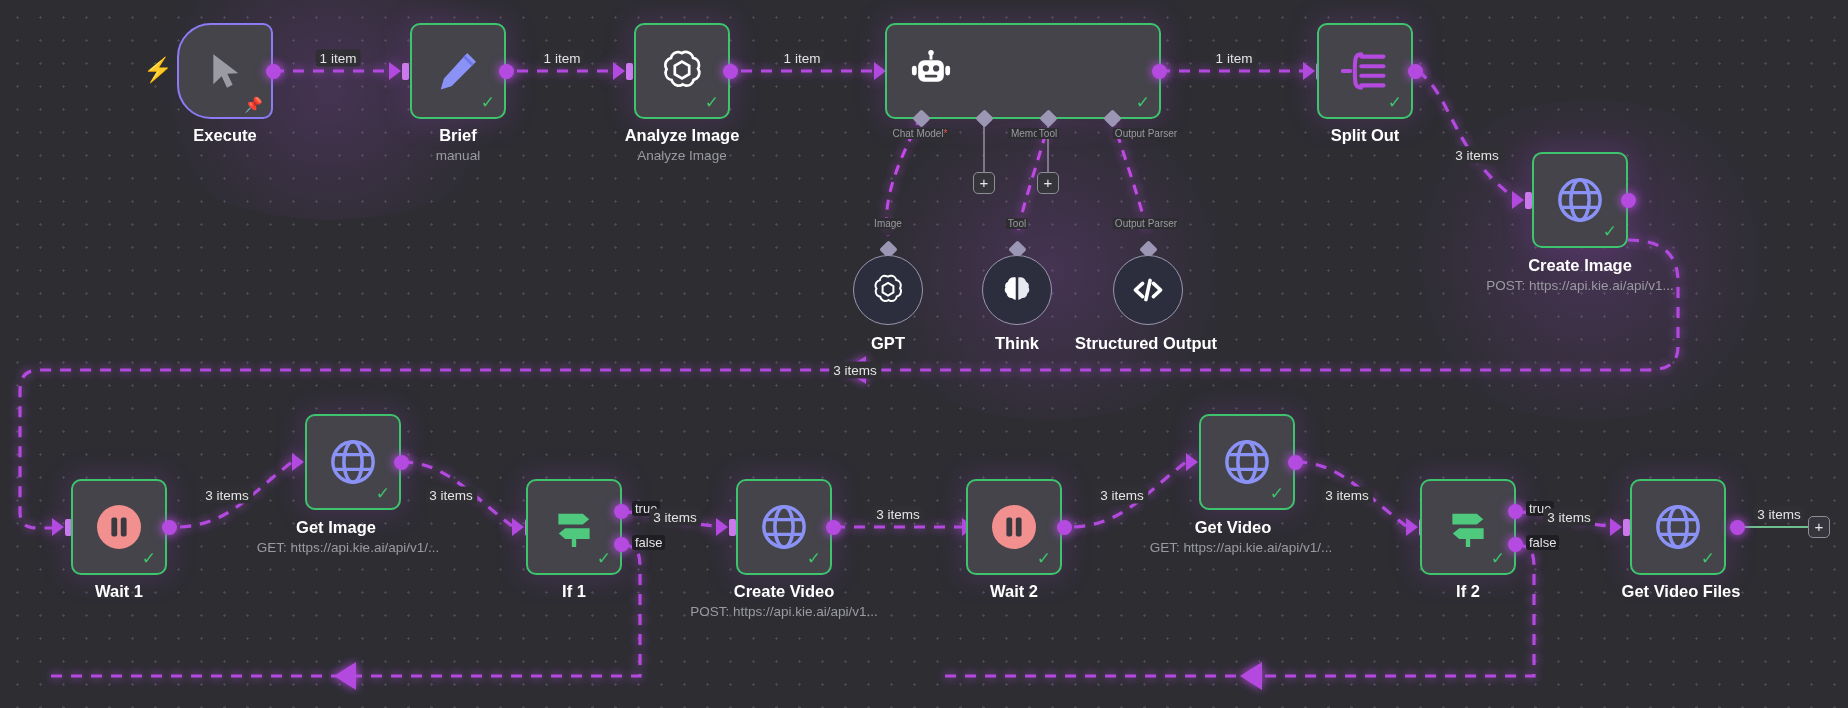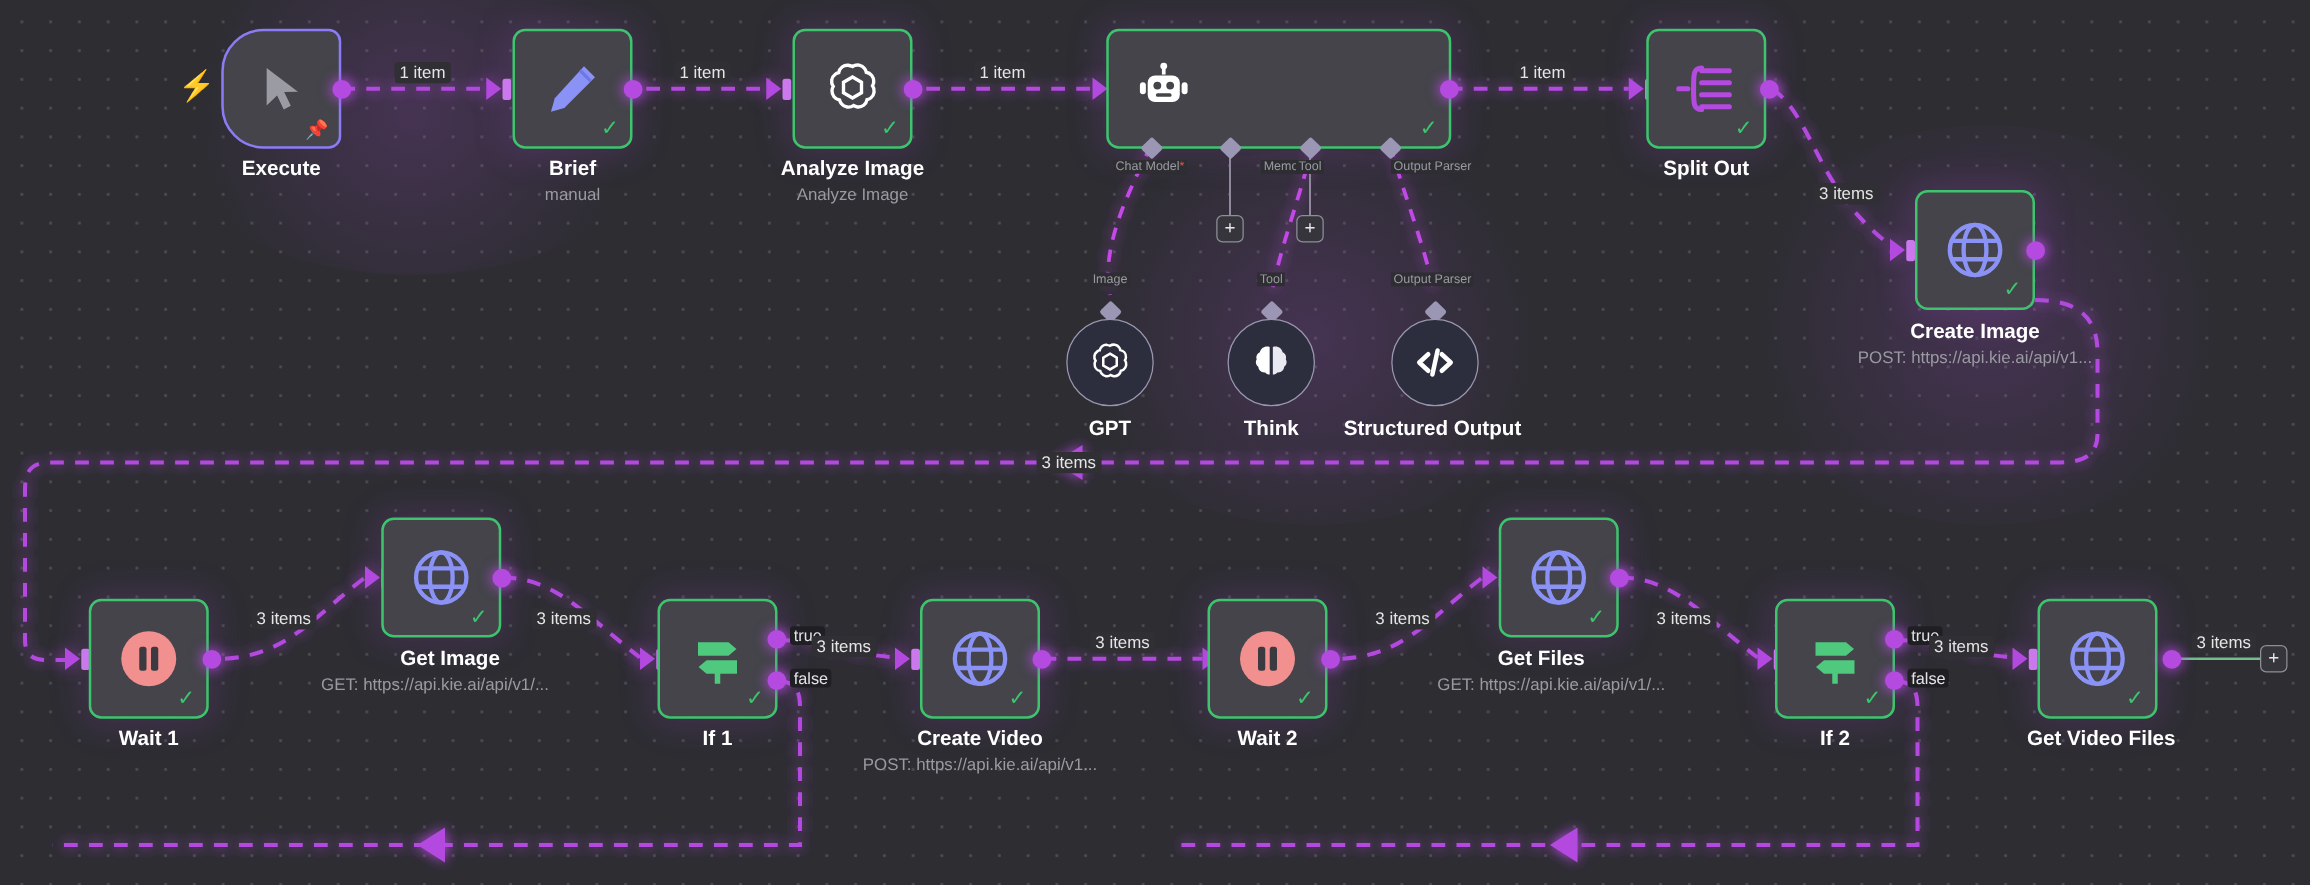--- a/index.html
+++ b/index.html
@@ -374,21 +374,21 @@
   </div>
   <div class="node" style="left:305px;top:414px;">
     <svg width="52" height="52" viewBox="0 0 24 24" fill="none" stroke="#8b92f6" stroke-width="1.6">
       <circle cx="12" cy="12" r="9.3"></circle>
       <ellipse cx="12" cy="12" rx="4.2" ry="9.3"></ellipse>
       <line x1="2.9" y1="8.6" x2="21.1" y2="8.6"></line>
       <line x1="2.9" y1="15.4" x2="21.1" y2="15.4"></line>
     </svg>
     <span class="tick">✓</span>
   </div>
-  <div class="nlabel" style="left:336px;top:518px;margin-left:24px;">Get Image</div>
+  <div class="nlabel" style="left:336px;top:518px;">Get Image</div>
   <div class="nsub" style="left:348px;top:540px;">GET: https://api.kie.ai/api/v1/...</div>
   <div class="outdot" style="left:394px;top:455px;"></div>
 
   <div class="inport" style="left:512px;top:518px;">
     <span class="tri"></span>
       <span class="bar"></span>
   </div>
   <div class="node" style="left:526px;top:479px;">
     <svg width="48" height="48" viewBox="0 0 24 24">
       <path d="M4.2 5.4 H16.4 L19.6 8.1 L16.4 10.8 H4.2 Z" fill="#4ec97e"></path>
@@ -441,21 +441,21 @@
   </div>
   <div class="node" style="left:1199px;top:414px;">
     <svg width="52" height="52" viewBox="0 0 24 24" fill="none" stroke="#8b92f6" stroke-width="1.6">
       <circle cx="12" cy="12" r="9.3"></circle>
       <ellipse cx="12" cy="12" rx="4.2" ry="9.3"></ellipse>
       <line x1="2.9" y1="8.6" x2="21.1" y2="8.6"></line>
       <line x1="2.9" y1="15.4" x2="21.1" y2="15.4"></line>
     </svg>
     <span class="tick">✓</span>
   </div>
-  <div class="nlabel" style="left:1233px;top:518px;">Get Files</div>
+  <div class="nlabel" style="left:1233px;top:518px;">Get Video</div>
   <div class="nsub" style="left:1241px;top:540px;">GET: https://api.kie.ai/api/v1/...</div>
   <div class="outdot" style="left:1288px;top:455px;"></div>
 
   <div class="inport" style="left:1406px;top:518px;">
     <span class="tri"></span>
       <span class="bar"></span>
   </div>
   <div class="node" style="left:1420px;top:479px;">
     <svg width="48" height="48" viewBox="0 0 24 24">
       <path d="M4.2 5.4 H16.4 L19.6 8.1 L16.4 10.8 H4.2 Z" fill="#4ec97e"></path>

